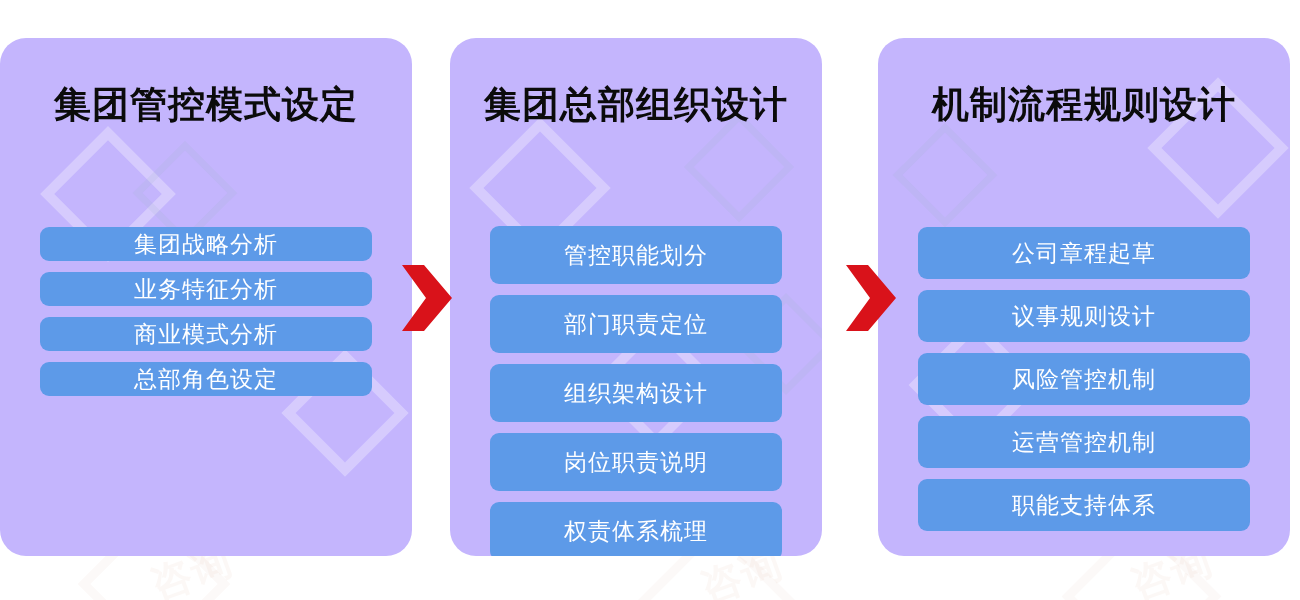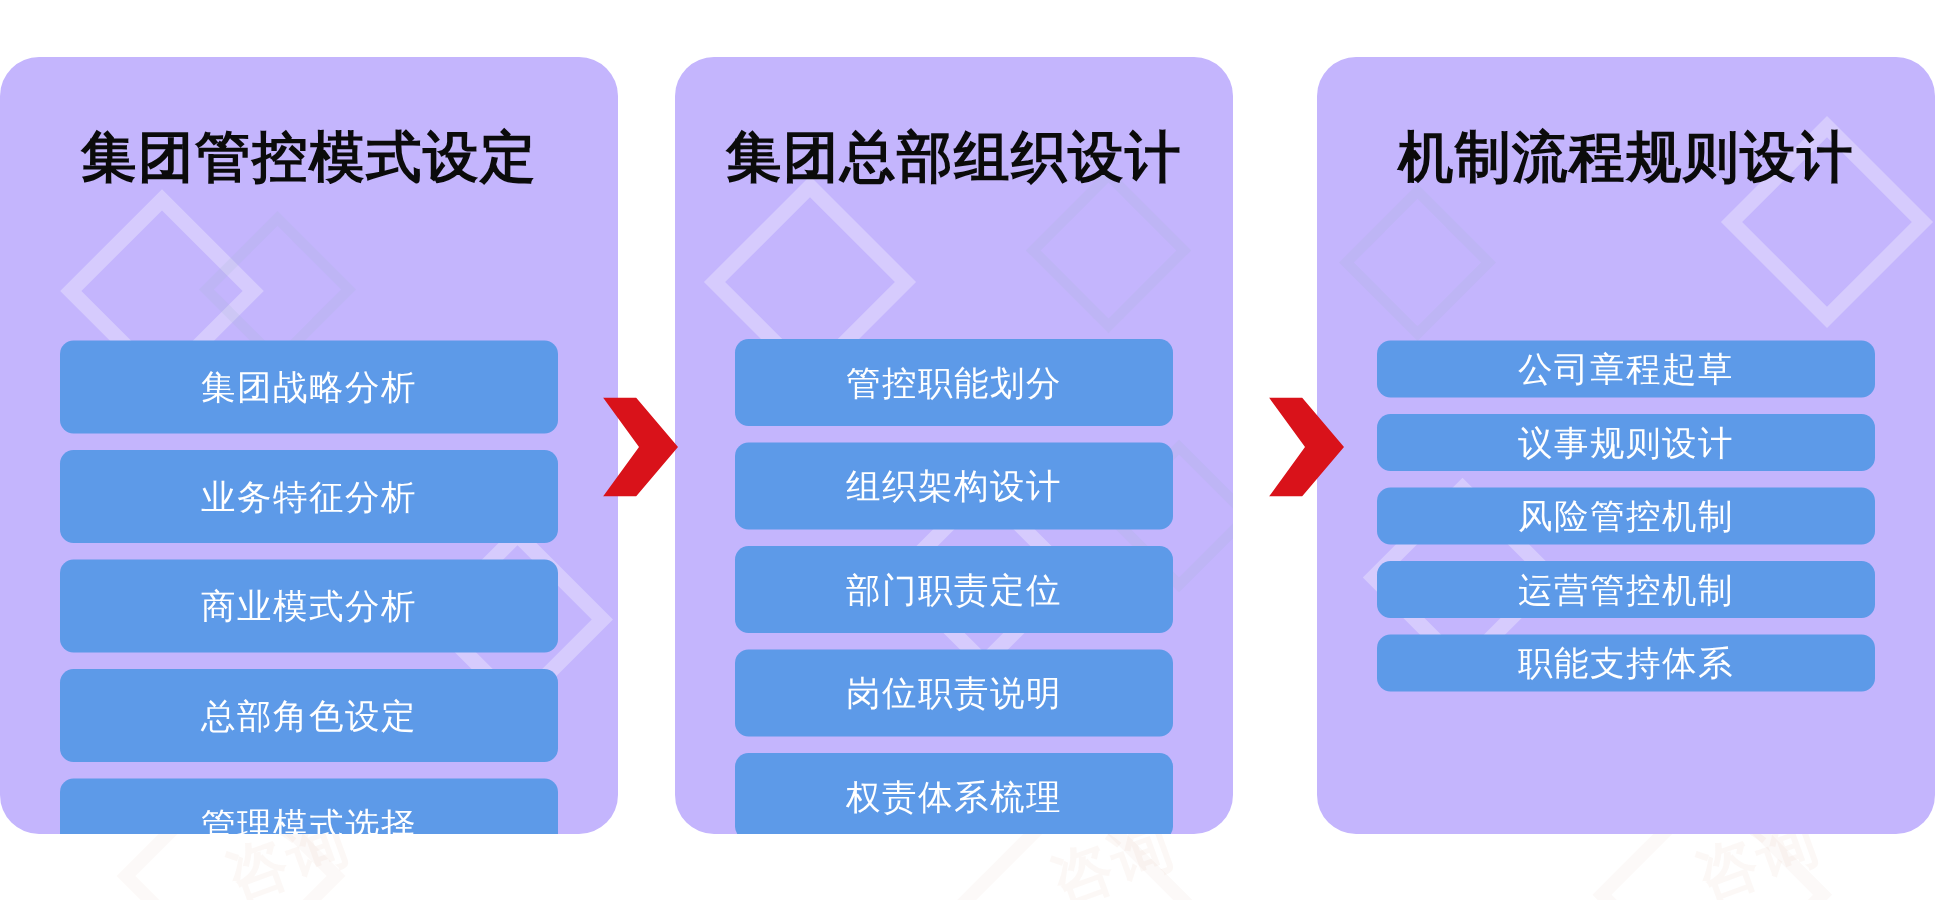--- a/index.html
+++ b/index.html
@@ -105,23 +105,23 @@
     border-radius: 9px;
     text-align: center;
     font-size: 23px;
     font-weight: 400;
     letter-spacing: 1px;
     box-sizing: border-box;
     display: flex;
     align-items: center;
     justify-content: center;
   }
-  .list-1 .item { height: 62px; margin-bottom: 11px; }
+  .list-1 .item { height: 34px; margin-bottom: 11px; }
   .list-2 .item { height: 58px; margin-bottom: 11px; text-align: right; }
-  .list-3 .item { height: 38px; margin-bottom: 11px; }
+  .list-3 .item { height: 52px; margin-bottom: 11px; }
   .item:last-child { margin-bottom: 0; }
 
   .arrow {
     position: absolute;
     z-index: 4;
     top: 265px;
     width: 50px;
     height: 66px;
   }
   .arrow-1 { left: 402px; }
@@ -145,40 +145,39 @@
   <section class="card card-1">
     <div class="wm-in" style="left:60px; top:108px; width:76px; height:76px;"></div>
     <div class="wm-in2" style="left:148px; top:118px; width:60px; height:60px;"></div>
     <div class="wm-in" style="left:300px; top:330px; width:70px; height:70px;"></div>
     <h2 class="card-title">集团管控模式设定</h2>
     <ul class="item-list list-1">
       <li class="item">集团战略分析</li>
       <li class="item">业务特征分析</li>
       <li class="item">商业模式分析</li>
       <li class="item">总部角色设定</li>
-      <li class="item">管理模式选择</li>
     </ul>
   </section>
 
   <div class="arrow arrow-1">
     <svg width="50" height="66" viewBox="0 0 50 66">
       <polygon points="0,0 22,0 50,33 22,66 0,66 24,33" fill="#d9121a"></polygon>
     </svg>
   </div>
 
   <section class="card card-2">
     <div class="wm-in" style="left:40px; top:100px; width:80px; height:80px;"></div>
     <div class="wm-in2" style="left:250px; top:90px; width:64px; height:64px;"></div>
     <div class="wm-in" style="left:160px; top:300px; width:72px; height:72px;"></div>
     <div class="wm-in2" style="left:300px; top:270px; width:58px; height:58px;"></div>
     <h2 class="card-title">集团总部组织设计</h2>
     <ul class="item-list list-2">
       <li class="item">管控职能划分</li>
+      <li class="item">部门职责定位</li>
       <li class="item">组织架构设计</li>
-      <li class="item">部门职责定位</li>
       <li class="item">岗位职责说明</li>
       <li class="item">权责体系梳理</li>
     </ul>
   </section>
 
   <div class="arrow arrow-2">
     <svg width="50" height="66" viewBox="0 0 50 66">
       <polygon points="0,0 22,0 50,33 22,66 0,66 24,33" fill="#d9121a"></polygon>
     </svg>
   </div>

